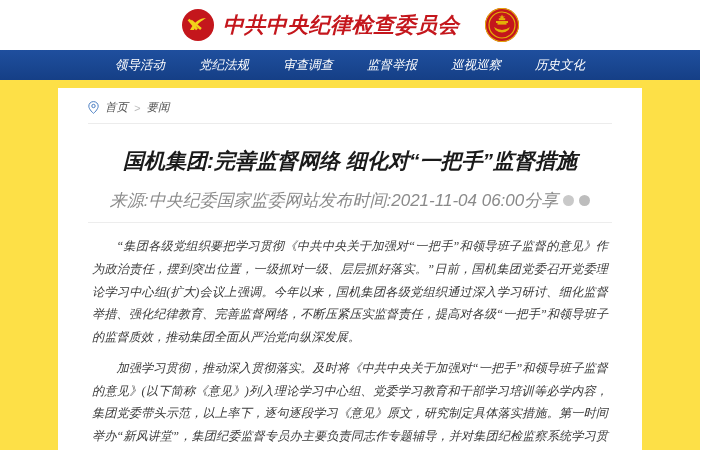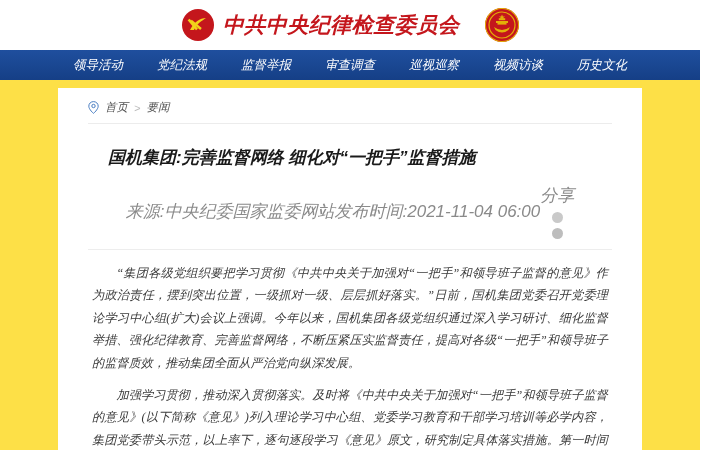--- a/index.html
+++ b/index.html
@@ -108,22 +108,22 @@
   .bc-current { color: #555; }
 
   .divider {
     height: 1px;
     background: #ececec;
     margin: 2px 0 0 0;
   }
 
   
   .article-title {
-    text-align: left;
-    font-size: 17px;
+    text-align: center;
+    font-size: 21px;
     font-weight: bold;
     color: #1a1a1a;
     padding: 22px 20px 14px 20px;
     line-height: 1.4;
     font-family: "Liberation Sans", "DejaVu Sans", sans-serif;
   }
 
   
   .meta {
     display: flex;
@@ -132,21 +132,20 @@
     font-size: 17px;
     color: #8a8a8a;
     padding-bottom: 10px;
   }
   .meta span { white-space: nowrap; }
   .share {
     display: inline-flex;
     align-items: center;
     gap: 5px;
     cursor: pointer;
-    flex-direction: column;
   }
   .share-dot {
     width: 11px; height: 11px;
     border-radius: 50%;
     background: #c9c9c9;
     display: inline-block;
   }
   .share-dot.b { background: #bdbdbd; }
 
   .meta-rule {
@@ -198,24 +197,23 @@
           <polygon points="17,6.4 17.9,8.4 20,8.4 18.3,9.7 19,11.7 17,10.5 15,11.7 15.7,9.7 14,8.4 16.1,8.4" fill="#e3b008"></polygon>
           <path d="M9 19 Q17 25 25 19 L23.5 22 Q17 27 10.5 22 Z" fill="#e3b008"></path>
         </svg>
       </span>
     </div>
   </div>
 
   <div class="navbar">
     <div class="nav-item">领导活动</div>
     <div class="nav-item">党纪法规</div>
+    <div class="nav-item">审查调查</div>
     <div class="nav-item">监督举报</div>
-    <div class="nav-item">审查调查</div>
     <div class="nav-item">巡视巡察</div>
-    <div class="nav-item">视频访谈</div>
     <div class="nav-item">历史文化</div>
   </div>
 
   <div class="content-wrap">
     <div class="card">
 
       <div class="breadcrumb">
         <span class="bc-pin">
           <svg width="11" height="13" viewBox="0 0 11 13" aria-hidden="true">
             <path d="M5.5 0.6 C2.8 0.6 0.8 2.6 0.8 5.2 C0.8 8.4 5.5 12.4 5.5 12.4 C5.5 12.4 10.2 8.4 10.2 5.2 C10.2 2.6 8.2 0.6 5.5 0.6 Z" fill="none" stroke="#4a7ec2" stroke-width="1"></path>

